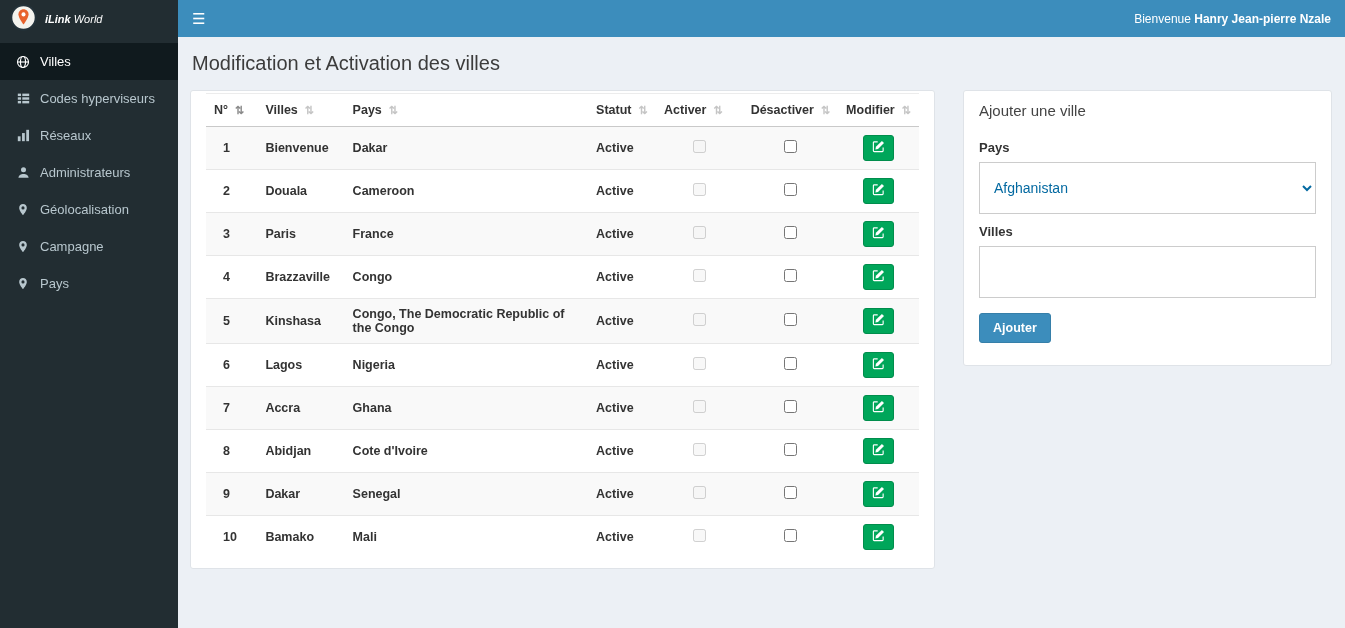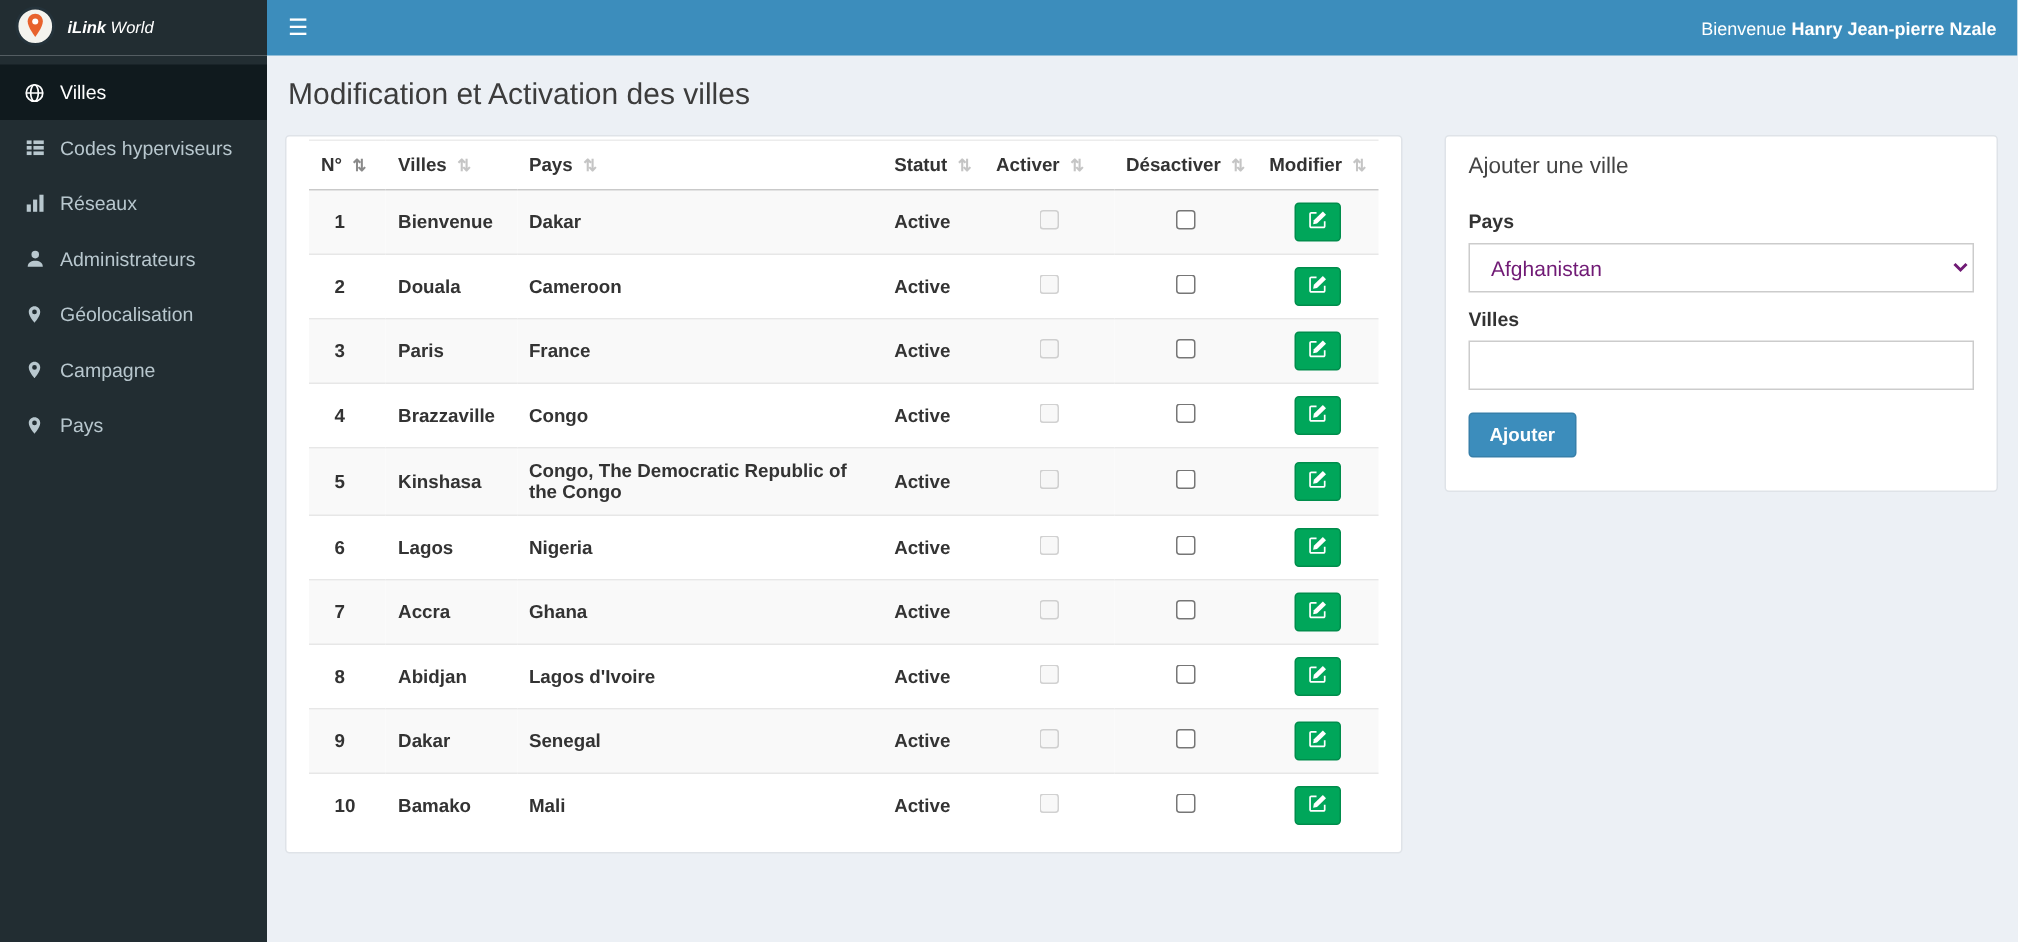--- a/index.html
+++ b/index.html
@@ -47,21 +47,21 @@
   tbody tr.odd{background:#f9f9f9;}
   td.c-num{padding-left:17px;}
   td.c-check{text-align:center;}
   td.c-check input{width:13px;height:13px;cursor:pointer;}
   td.c-check input:disabled{cursor:default;}
   td.c-edit{text-align:center;}
   .btn-edit{background:#00a65a;border:1px solid #008d4c;border-radius:3px;color:#fff;width:31px;height:26px;display:inline-flex;align-items:center;justify-content:center;cursor:pointer;}
 
   .add-panel .panel-body{padding:2px 15px 22px;}
   .form-label{display:block;font-weight:700;font-size:13px;color:#333;margin:10px 0 7px;}
-  .add-panel select,.add-panel input{width:100%;height:33px;border:1px solid #ccc;font-size:14px;padding:0 10px;background:#fff;color:#701a75;}
+  .add-panel select,.add-panel input{width:100%;height:52px;border:1px solid #ccc;font-size:14px;padding:0 10px;background:#fff;color:#0369a1;}
   .btn-primary{margin-top:15px;background:#3c8dbc;border:1px solid #367fa9;color:#fff;font-size:12.5px;font-weight:600;padding:7px 13px;border-radius:3px;cursor:pointer;}
 </style>
 </head>
 <body>
 
 <div class="app">
   <header class="topbar">
     <div class="brand">
       <span class="logo">
         <svg width="27" height="27" viewBox="0 0 32 32">
@@ -265,21 +265,21 @@
                     <td class="c-edit"><button class="btn-edit">
                         <span><svg width="13" height="13" viewBox="0 0 16 16" fill="currentColor">
                             <path d="M12.2 1.2l2.6 2.6L7.4 11l-3.2.6L4.8 8.4z"></path>
                             <path d="M13 9.2v4.1c0 .2-.1.3-.3.3H2.7c-.2 0-.3-.1-.3-.3v-10c0-.2.1-.3.3-.3H7V1.6H2.7c-1 0-1.7.8-1.7 1.7v10c0 1 .8 1.7 1.7 1.7h10c1 0 1.7-.8 1.7-1.7V9.2z"></path>
                           </svg></span>
                       </button></td>
                   </tr>
                   <tr class="even">
                     <td class="c-num">8</td>
                     <td>Abidjan</td>
-                    <td>Lagos d'Ivoire</td>
+                    <td>Cote d'Ivoire</td>
                     <td>Active</td>
                     <td class="c-check"><input type="checkbox" disabled="" style=""></td>
                     <td class="c-check"><input type="checkbox" style=""></td>
                     <td class="c-edit"><button class="btn-edit">
                         <span><svg width="13" height="13" viewBox="0 0 16 16" fill="currentColor">
                             <path d="M12.2 1.2l2.6 2.6L7.4 11l-3.2.6L4.8 8.4z"></path>
                             <path d="M13 9.2v4.1c0 .2-.1.3-.3.3H2.7c-.2 0-.3-.1-.3-.3v-10c0-.2.1-.3.3-.3H7V1.6H2.7c-1 0-1.7.8-1.7 1.7v10c0 1 .8 1.7 1.7 1.7h10c1 0 1.7-.8 1.7-1.7V9.2z"></path>
                           </svg></span>
                       </button></td>
                   </tr>

